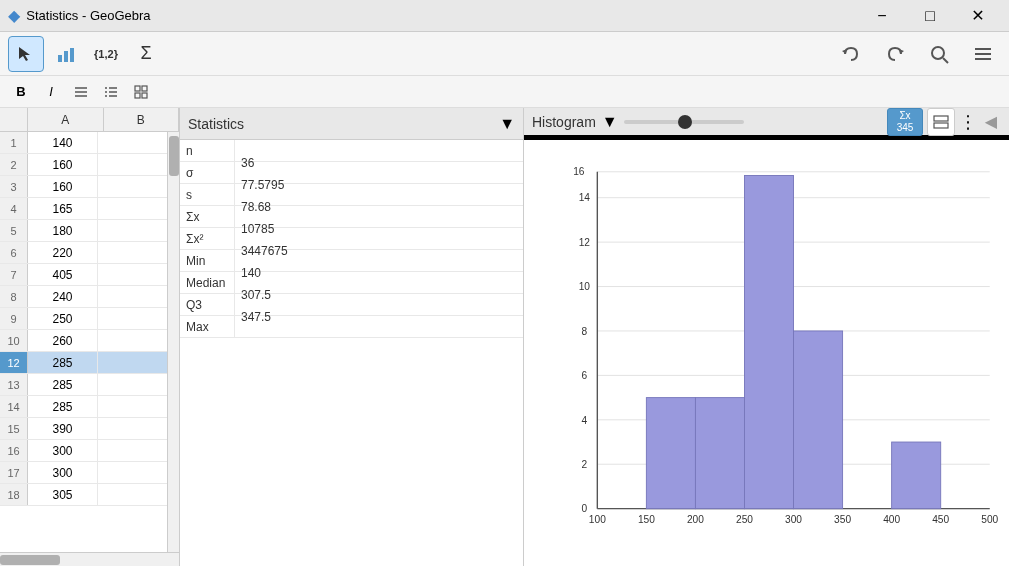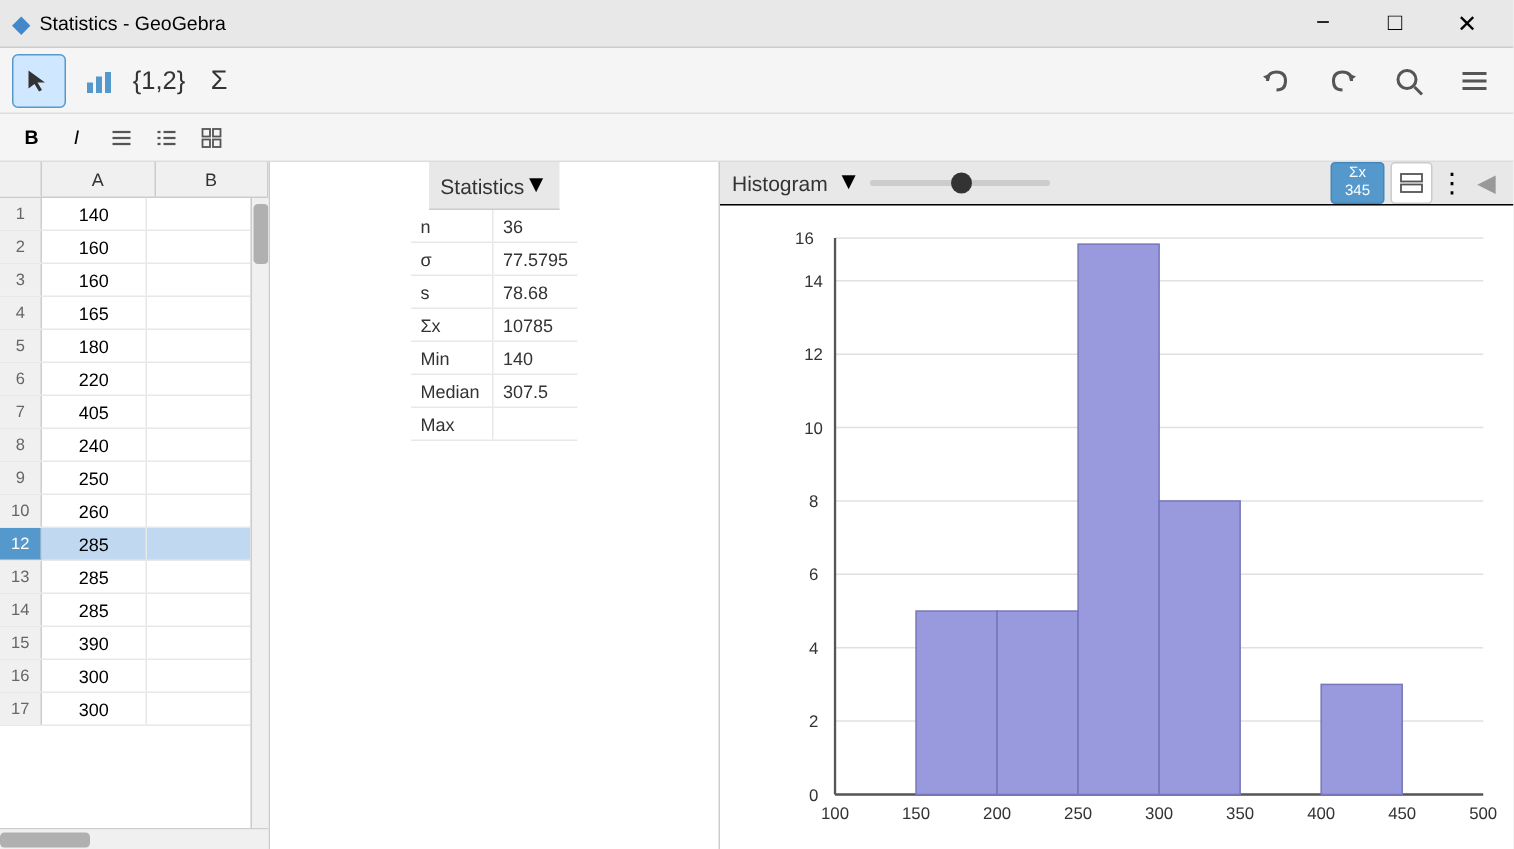--- a/index.html
+++ b/index.html
@@ -129,26 +129,25 @@
       font-size: 12px;
       line-height: 22px;
       border-right: 1px solid #e8e8e8;
       padding: 0 4px;
       overflow: hidden;
     }
     .cell-b { flex: 1; border-right: none; }
 
     
     #stats-panel {
-      width: 300px;
+      width: 344px;
       background: white;
       border-right: 1px solid #ccc;
       display: flex;
       flex-direction: column;
-      align-items: center;
     }
 
     .stats-header {
       height: 32px;
       background: #e8e8e8;
       display: flex;
       align-items: center;
       padding: 0 8px;
       justify-content: space-between;
       border-bottom: 1px solid #ccc;
@@ -171,40 +170,40 @@
       font-size: 12px;
       line-height: 22px;
       padding: 0 6px;
       color: #333;
       border-right: 1px solid #e8e8e8;
     }
     .stats-value {
       flex: 1;
       font-size: 12px;
       line-height: 22px;
-      padding: 0 6px;
+      padding: 12px 6px;
       color: #333;
     }
 
     
     #histogram-panel {
       flex: 1;
       background: white;
       display: flex;
       flex-direction: column;
     }
 
     .histogram-toolbar {
       height: 32px;
       background: #e8e8e8;
       display: flex;
       align-items: center;
       padding: 0 8px;
       gap: 6px;
-      border-bottom: 1px solid #000000;
+      border-bottom: 5px solid #000000;
     }
     .hist-title { font-size: 14px; color: #333; }
     .hist-dropdown { font-size: 16px; cursor: pointer; }
     
     .slider-container {
       display: flex;
       align-items: center;
       gap: 4px;
     }
     .slider-track {
@@ -350,21 +349,21 @@
         </svg>
     </button>
     <button class="tool-btn" title="One Variable Analysis">
       <svg width="18" height="18" viewBox="0 0 18 18">
         <rect x="1" y="10" width="4" height="7" fill="#5599cc"></rect>
         <rect x="7" y="6" width="4" height="11" fill="#5599cc"></rect>
         <rect x="13" y="3" width="4" height="14" fill="#5599cc"></rect>
       </svg>
     </button>
     <button class="tool-btn" title="{1,2}">
-      <span style="font-size:17px; font-weight:normal; color:#333;">{1,2}</span>
+      <span style="font-size:11px; font-weight:bold; color:#333;">{1,2}</span>
     </button>
     <button class="tool-btn" title="Sigma">
       <span style="font-size:18px; color:#333;">Σ</span>
     </button>
   </div>
   <div id="toolbar-right">
     <button class="tool-btn" title="Undo">
       <svg width="22" height="22" viewBox="0 0 22 22">
           <path d="M5 11 Q5 5 11 5 Q17 5 17 11 Q17 17 11 17" fill="none" stroke="#555" stroke-width="2"></path>
           <polygon points="2,8 7,6 6,11" fill="#555"></polygon>
@@ -509,20 +508,25 @@
           <div class="sheet-row">
             <div class="row-num">16</div>
             <div class="cell">300</div>
             <div class="cell cell-b"></div>
           </div>
           <div class="sheet-row">
             <div class="row-num">17</div>
             <div class="cell">300</div>
             <div class="cell cell-b"></div>
           </div>
+          <div class="sheet-row">
+            <div class="row-num">18</div>
+            <div class="cell">305</div>
+            <div class="cell cell-b"></div>
+          </div>
         </div>
       <div class="vscroll">
         <div class="vscroll-thumb"></div>
       </div>
     </div>
     <div class="bottom-scroll-area">
       <div class="hscroll">
         <div class="hscroll-thumb"></div>
       </div>
     </div>
@@ -544,26 +548,34 @@
         </div>
         <div class="stats-row">
           <div class="stats-label">s</div>
           <div class="stats-value">78.68</div>
         </div>
         <div class="stats-row">
           <div class="stats-label">Σx</div>
           <div class="stats-value">10785</div>
         </div>
         <div class="stats-row">
+          <div class="stats-label">Σx²</div>
+          <div class="stats-value">3447675</div>
+        </div>
+        <div class="stats-row">
           <div class="stats-label">Min</div>
           <div class="stats-value">140</div>
         </div>
         <div class="stats-row">
           <div class="stats-label">Median</div>
           <div class="stats-value">307.5</div>
+        </div>
+        <div class="stats-row">
+          <div class="stats-label">Q3</div>
+          <div class="stats-value">347.5</div>
         </div>
         <div class="stats-row">
           <div class="stats-label">Max</div>
         </div>
       </div>
   </div>
 
   <div id="histogram-panel">
     <div class="histogram-toolbar">
       <span class="hist-title">Histogram</span>

